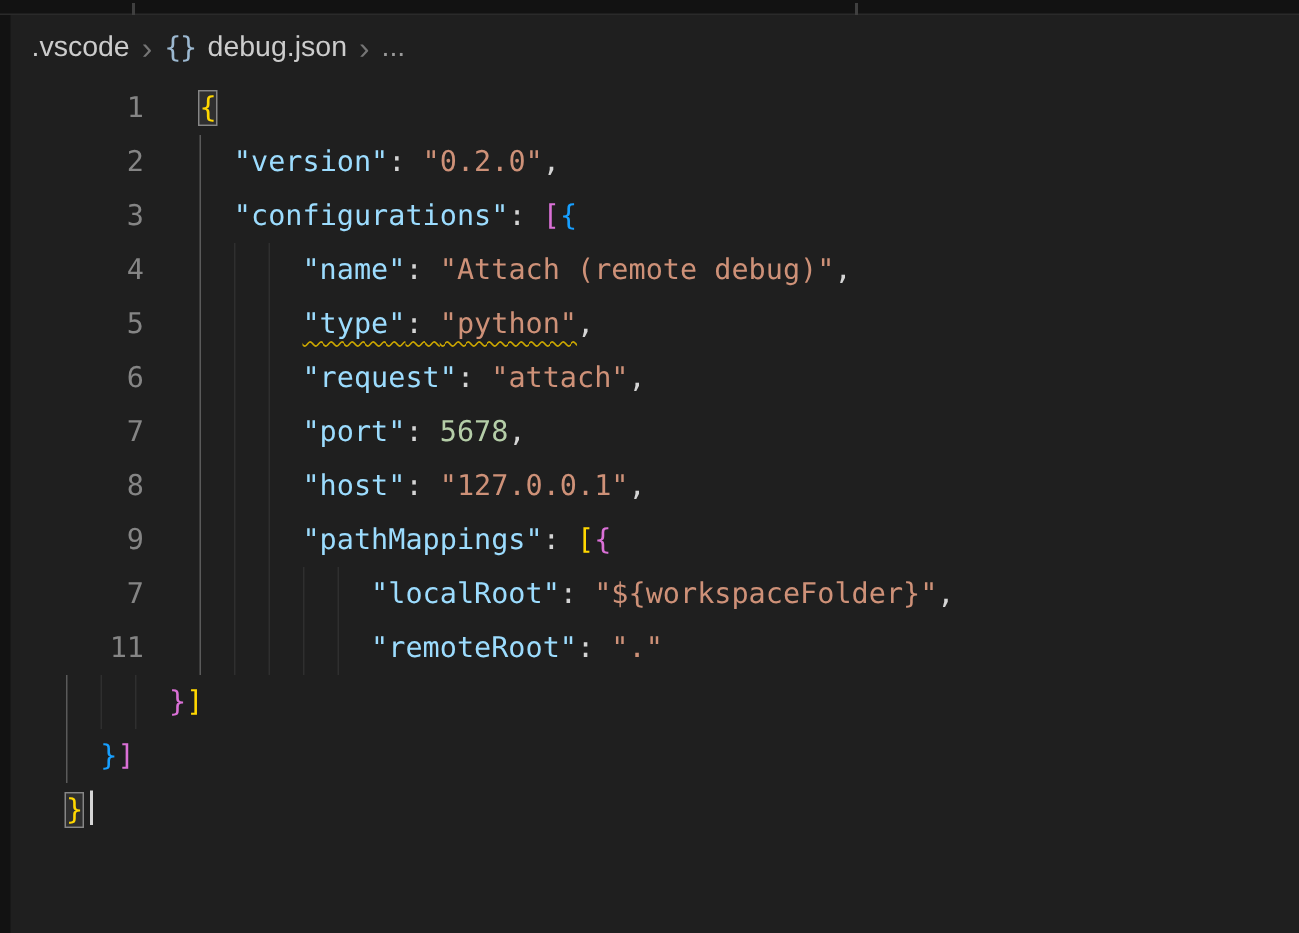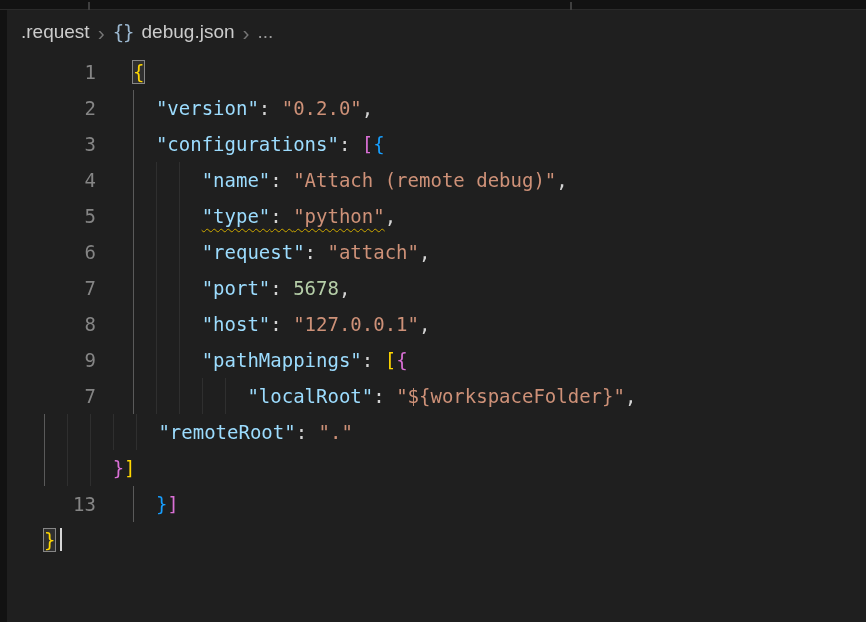--- a/index.html
+++ b/index.html
@@ -64,21 +64,21 @@
 <body>
 
 <div class="window">
   <div class="edge"></div>
   <div class="tabstrip">
     <div class="tick" style="left:88px"></div>
     <div class="tick" style="left:570px"></div>
   </div>
 
   <div class="breadcrumb">
-    <span class="bc-item">.request</span>
+    <span class="bc-item">.vscode</span>
     <span class="chev">›</span>
     <span class="bicon">{}</span>
     <span class="bc-item">debug.json</span>
     <span class="chev">›</span>
     <span class="bc-item muted">...</span>
   </div>
 
   <div class="editor" id="editor">
       <div class="line">
         <div class="ln">1</div>
@@ -114,26 +114,26 @@
       </div>
       <div class="line">
         <div class="ln">9</div>
         <div class="code"><i class="guide ag" style="left: 0px;"></i><i class="guide" style="left: 22.88px;"></i><i class="guide" style="left: 45.76px;"></i><span>      </span><span class="tok" style="color: rgb(156, 220, 254);">"pathMappings"</span><span class="tok" style="color: rgb(212, 212, 212);">: </span><span class="tok" style="color: rgb(255, 215, 0);">[</span><span class="tok" style="color: rgb(218, 112, 214);">{</span></div>
       </div>
       <div class="line">
         <div class="ln">7</div>
         <div class="code"><i class="guide ag" style="left: 0px;"></i><i class="guide" style="left: 22.88px;"></i><i class="guide" style="left: 45.76px;"></i><i class="guide" style="left: 68.64px;"></i><i class="guide" style="left: 91.52px;"></i><span>          </span><span class="tok" style="color: rgb(156, 220, 254);">"localRoot"</span><span class="tok" style="color: rgb(212, 212, 212);">: </span><span class="tok" style="color: rgb(206, 145, 120);">"${workspaceFolder}"</span><span class="tok" style="color: rgb(212, 212, 212);">,</span></div>
       </div>
       <div class="line">
+        <div class="ln">11</div>
         <div class="code"><i class="guide ag" style="left: 0px;"></i><i class="guide" style="left: 22.88px;"></i><i class="guide" style="left: 45.76px;"></i><i class="guide" style="left: 68.64px;"></i><i class="guide" style="left: 91.52px;"></i><span>          </span><span class="tok" style="color: rgb(156, 220, 254);">"remoteRoot"</span><span class="tok" style="color: rgb(212, 212, 212);">: </span><span class="tok" style="color: rgb(206, 145, 120);">"."</span></div>
       </div>
       <div class="line">
         <div class="code"><i class="guide ag" style="left: 0px;"></i><i class="guide" style="left: 22.88px;"></i><i class="guide" style="left: 45.76px;"></i><span>      </span><span class="tok" style="color: rgb(218, 112, 214);">}</span><span class="tok" style="color: rgb(255, 215, 0);">]</span></div>
       </div>
       <div class="line">
-        <div class="ln">13</div>
         <div class="code"><i class="guide ag" style="left: 0px;"></i><span>  </span><span class="tok" style="color: rgb(23, 159, 255);">}</span><span class="tok" style="color: rgb(218, 112, 214);">]</span></div>
       </div>
       <div class="line">
         <div class="code"><span></span><span class="tok match" style="color: rgb(255, 215, 0);">}</span><span class="cursor"></span></div>
       </div>
     </div>
 </div>
 
 </body></html>

